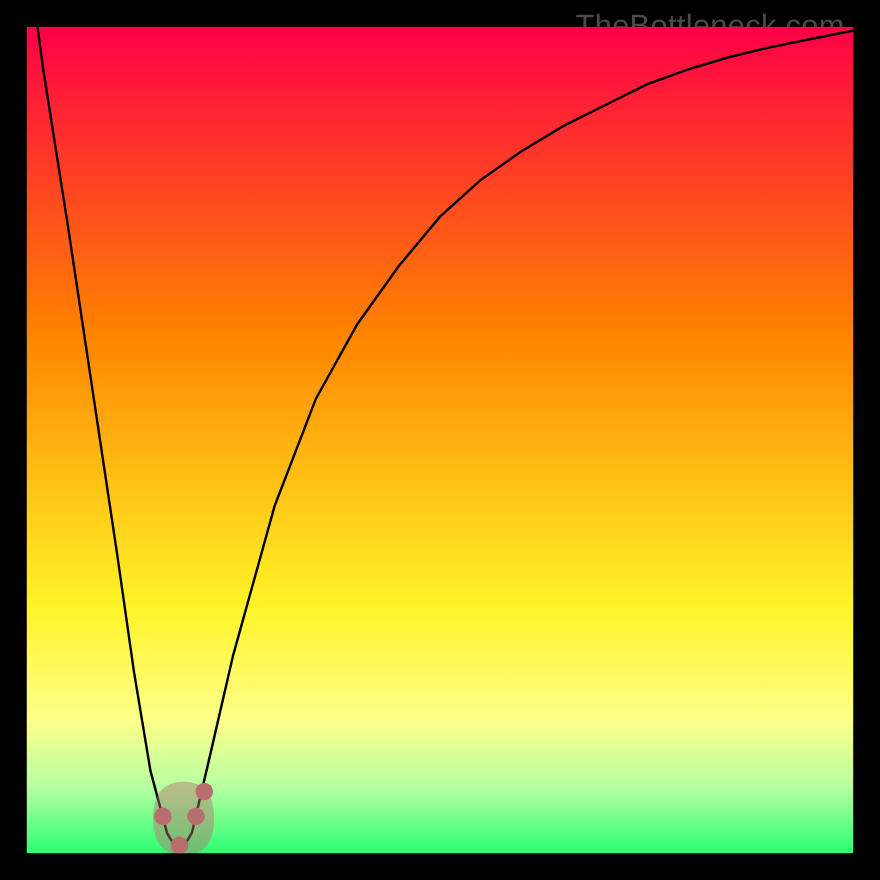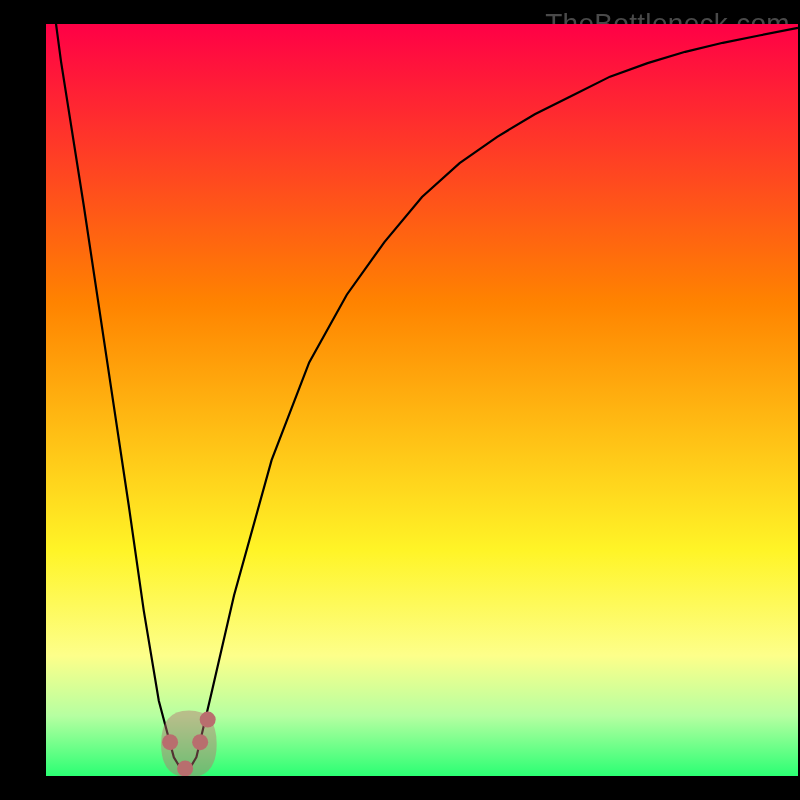--- a/index.html
+++ b/index.html
@@ -2,21 +2,20 @@
 <html><head>
   <meta charset="utf-8">
   <style>
     * { margin: 0; padding: 0; box-sizing: border-box; }
     body { background: #000; width: 800px; height: 800px; overflow: hidden; font-family: Arial, sans-serif; }
     .frame {
       width: 776px;
       height: 800px;
       background: #000;
       position: relative;
-      margin-left: 22px;
     }
     .plot-area {
       position: absolute;
       left: 24px;
       top: 24px;
       width: 752px;
       height: 752px;
       overflow: hidden;
     }
     .plot-area svg { display: block; }

